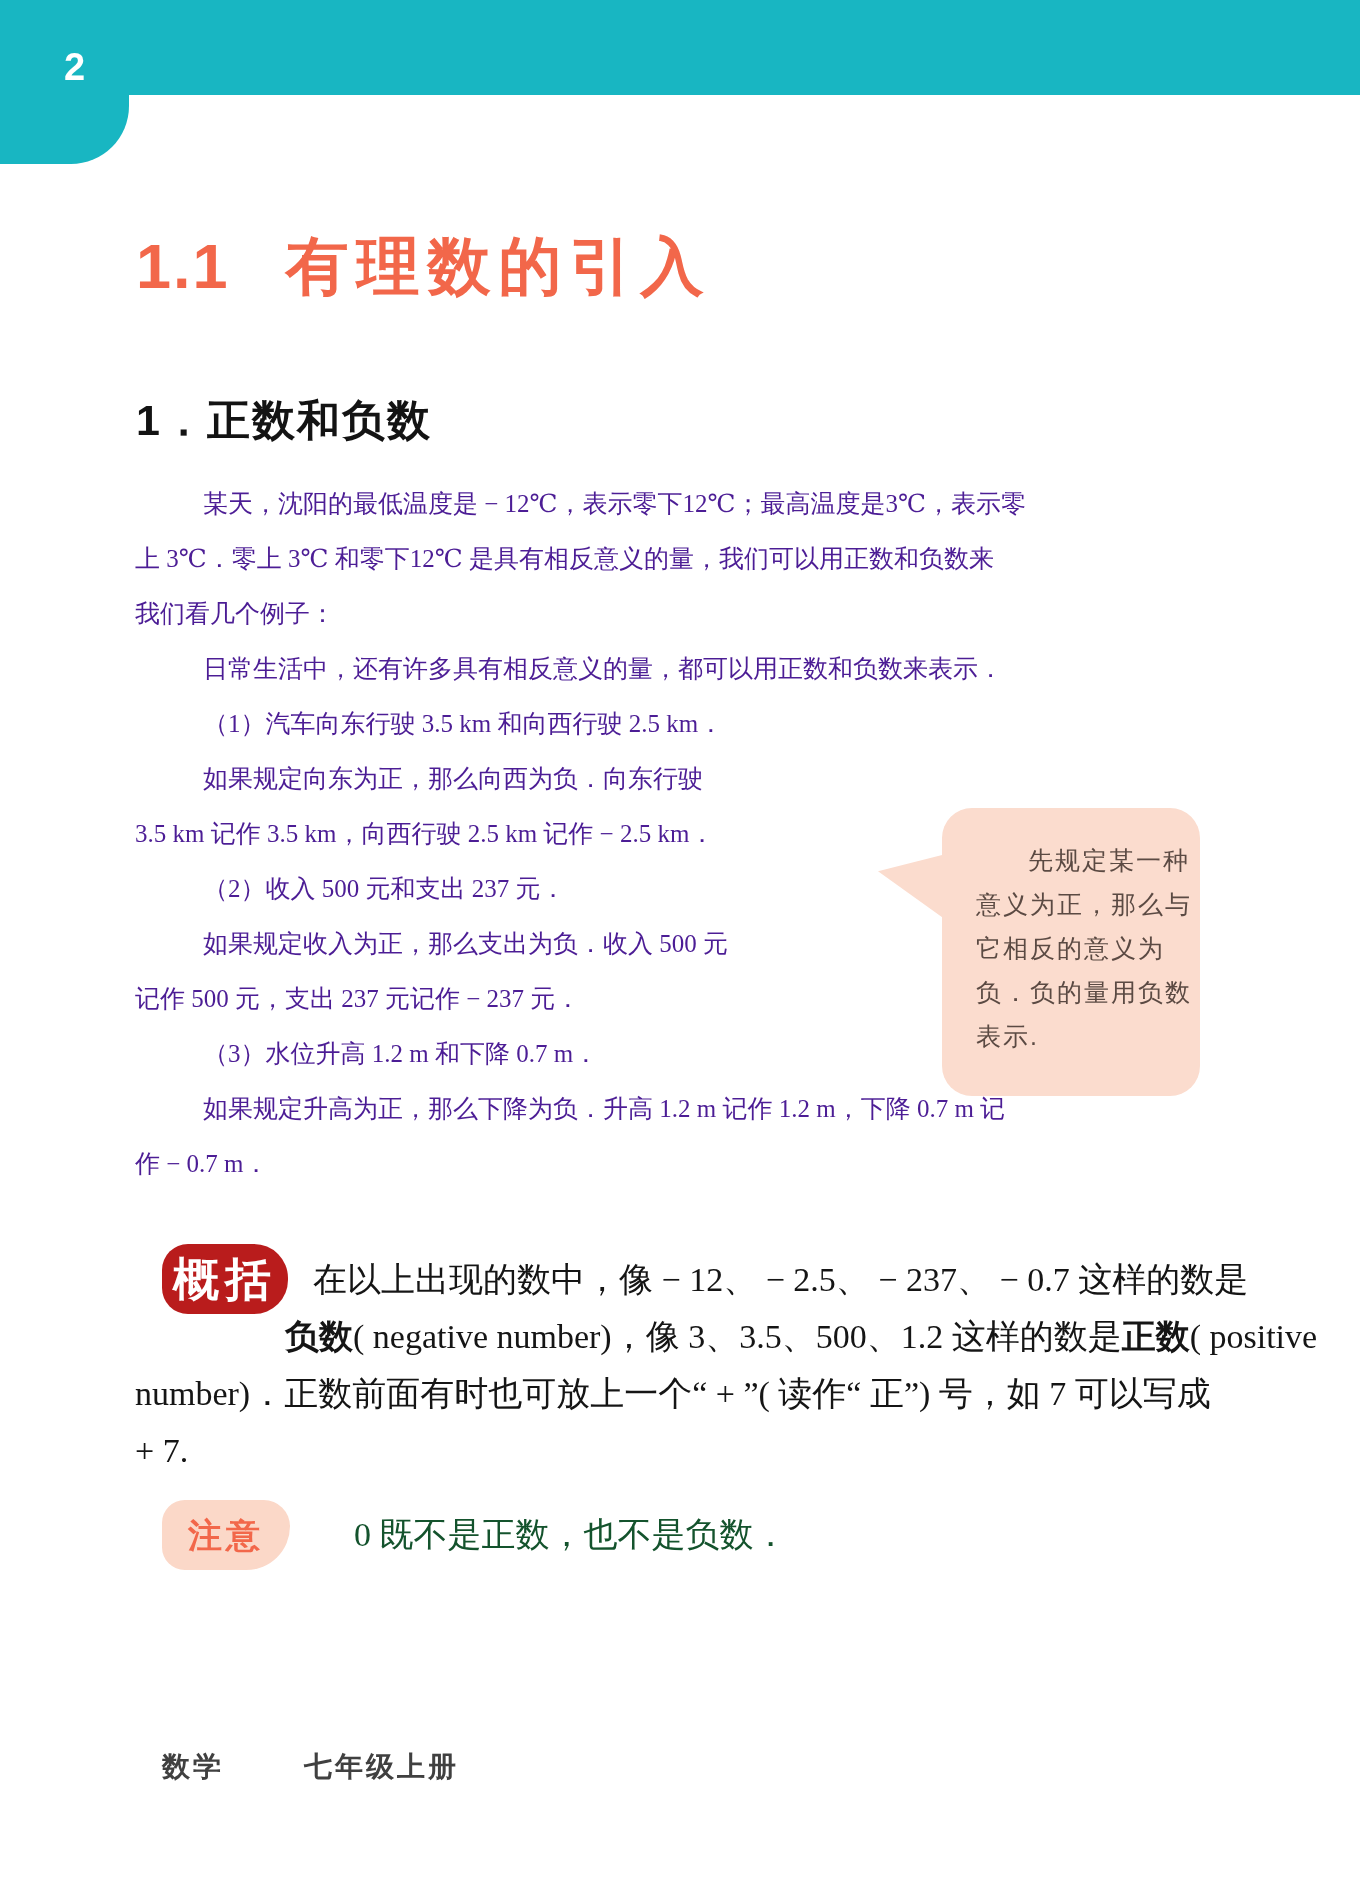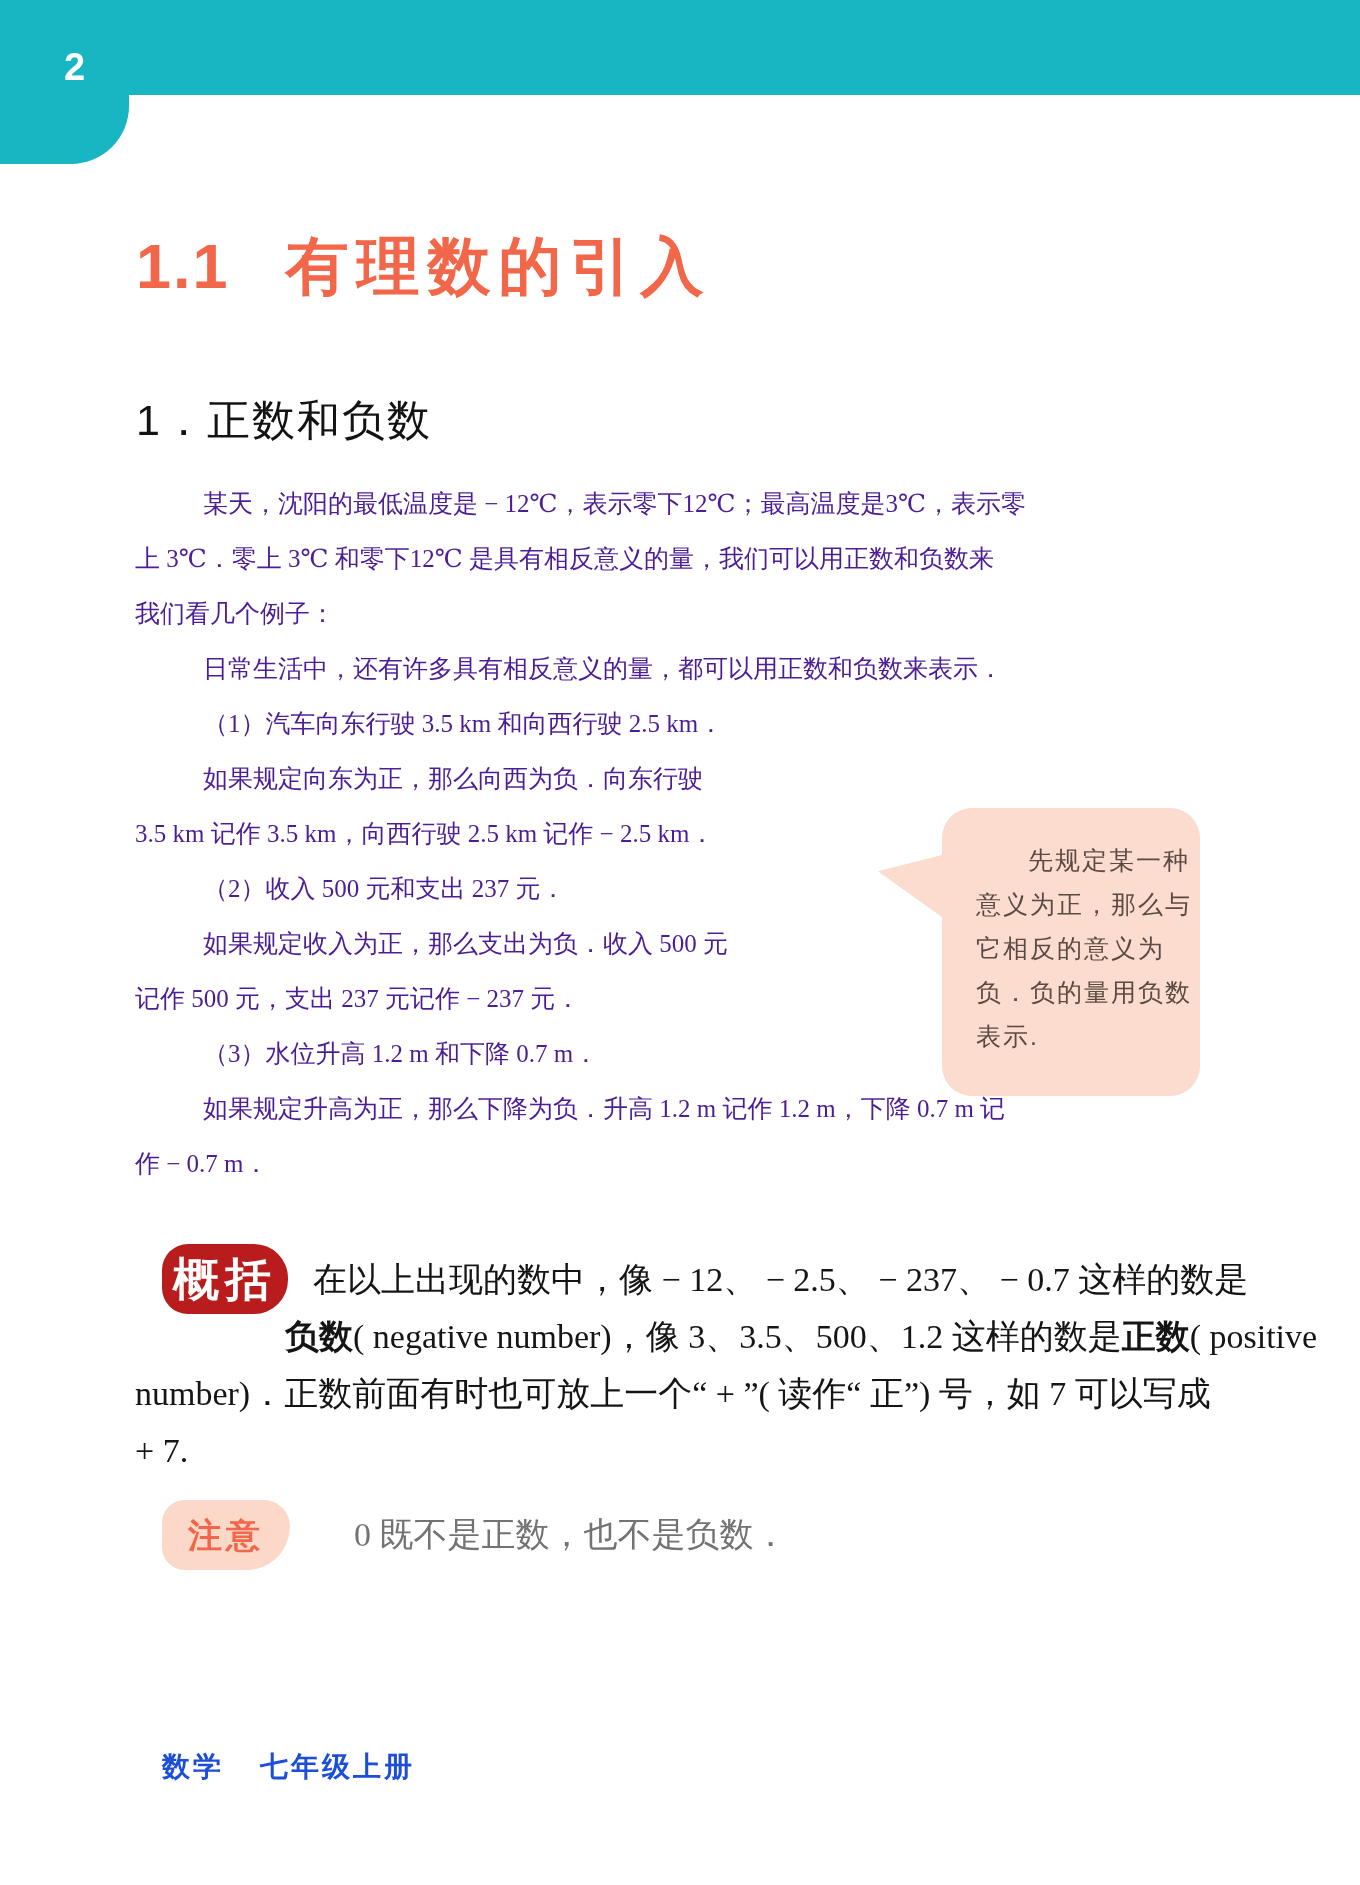--- a/index.html
+++ b/index.html
@@ -15,21 +15,21 @@
   .page-number { position:absolute; top:46px; left:64px; color:#ffffff;
                  font-size:38px; font-weight:bold; }
 
   
   .title { position:absolute; left:136px; top:224px; color:#F2674A; font-weight:800;
            font-size:63px; display:flex; align-items:baseline; }
   .title-number { letter-spacing:2px; }
   .title-text   { margin-left:56px; letter-spacing:8px; }
 
   
-  .section-heading { position:absolute; left:136px; top:392px; font-size:43px; font-weight:normal;
+  .section-heading { position:absolute; left:136px; top:392px; font-size:43px; font-weight:bold;
                      color:#131313; letter-spacing:2px; }
 
   
   .body-text { position:absolute; left:135px; top:476px; width:1100px;
                font-family:"Liberation Serif","DejaVu Serif",serif;
                font-size:25px; color:#4c1d95; }
   .body-text .line { height:55px; line-height:55px; white-space:nowrap; }
   .line.indent { padding-left:68px; }
 
   
@@ -57,25 +57,25 @@
   .sum-l2 { padding-left:150px; }
   .term { font-weight:bold; }
 
   
   .note-badge { position:absolute; left:150px; top:1500px; width:128px; height:70px;
                 background:#FBD8C8; border-radius:26px 30px 50px 26px;
                 color:#F2674A; font-size:34px; font-weight:bold; text-align:center;
                 line-height:70px; letter-spacing:4px;margin-left:12px; }
   .note-text { position:absolute; left:354px; top:1500px; height:70px; line-height:70px;
                font-family:"Liberation Serif","DejaVu Serif",serif;
-               font-size:34px; color:#737373; white-space:nowrap; }
+               font-size:34px; color:#14532d; white-space:nowrap; }
 
   
   .footer { position:absolute; left:162px; top:1748px; display:flex;
-            color:#1d4ed8; font-size:28px; font-weight:bold; letter-spacing:3px; }
+            color:#404040; font-size:28px; font-weight:bold; letter-spacing:3px;gap:44px; }
   .footer-volume { margin-left:36px; }
 </style>
 </head>
 <body>
 
 <div class="page">
 
   <div class="header-band"></div>
   <div class="header-tab"></div>
   <div class="page-number">2</div>

